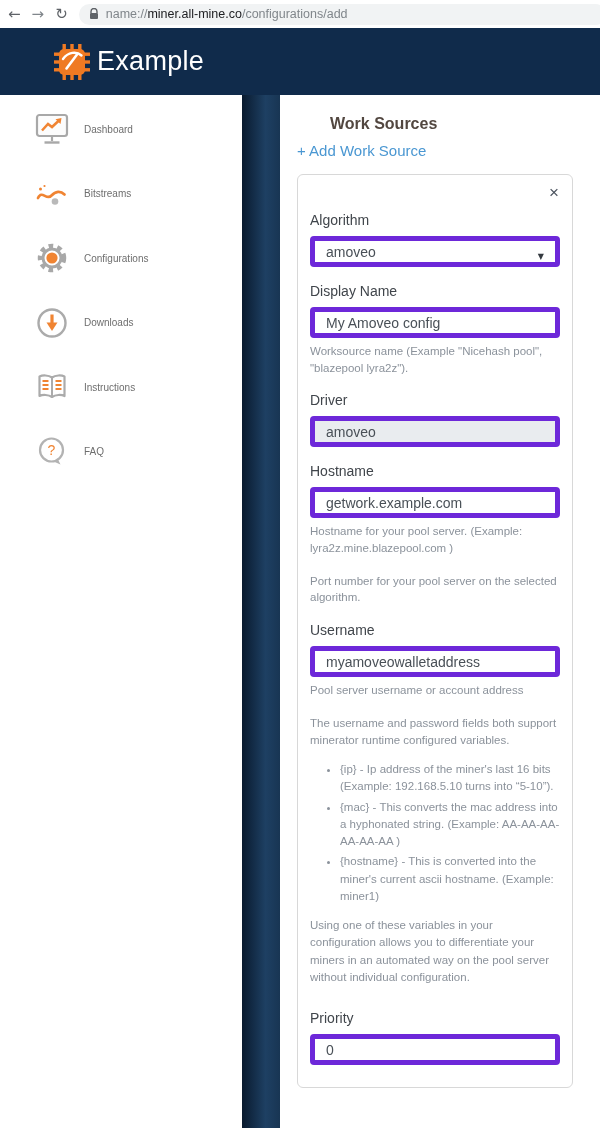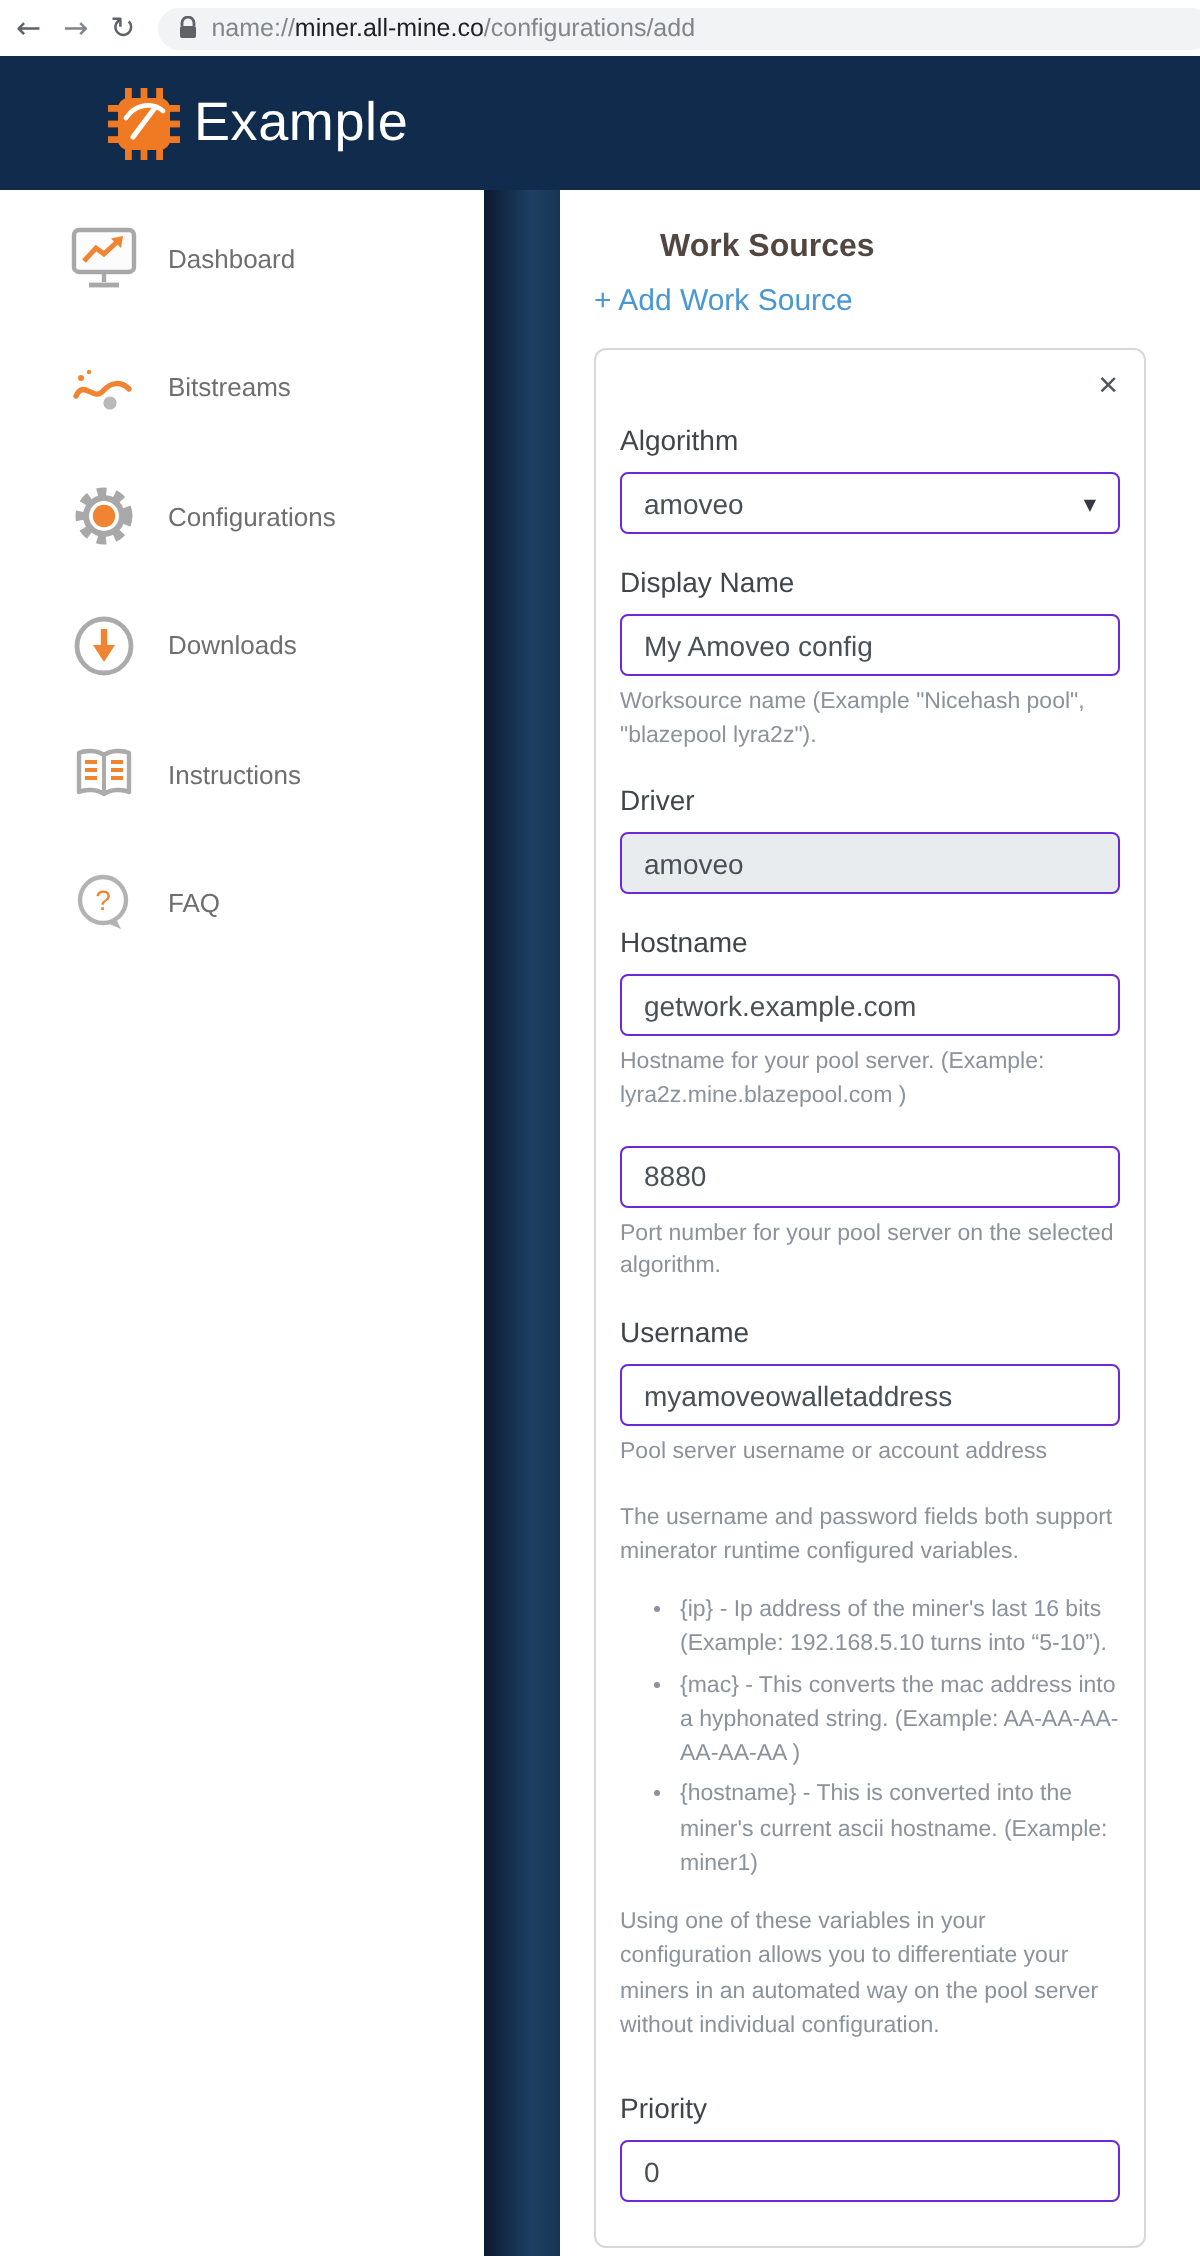--- a/index.html
+++ b/index.html
@@ -16,34 +16,34 @@
   .url-host { color: #202124; }
 
   
   .app-header { height: 67px; background: #102b4b; display: flex; align-items: center; padding-left: 52px; }
   .brand-text { color: #ffffff; font-size: 27px; font-weight: 500; letter-spacing: .3px; margin-left: 5px; }
 
   
   .layout { display: flex; height: 1033px; }
   .sidebar { width: 242px; background: #fff; padding-top: 2px; }
   .nav-item { height: 64.5px; display: flex; align-items: center; padding-left: 35px; gap: 15px; cursor: pointer; }
-  .nav-label { color: #6e6e6e; font-size: 13px; }
+  .nav-label { color: #6e6e6e; font-size: 10px; }
   .strip { width: 38px; background: linear-gradient(90deg, #091a2e 0%, #1e4063 62%, #183553 100%); }
 
   .main { flex: 1; padding: 20px 27px 0 17px; }
   .page-title { font-size: 16px; font-weight: 700; color: #524740; margin-bottom: 9px; margin-left: 33px; }
   .add-link { color: #4a97d2; font-size: 15px; text-decoration: none; display: inline-block; margin-bottom: 15px; cursor: pointer; }
 
   
   .card { position: relative; border: 1px solid #d8d8d8; border-radius: 6px; padding: 12px 12px 22px; background: #fff; }
   .close-btn { position: absolute; top: 9px; right: 13px; font-size: 17px; color: #4d5560; line-height: 1; cursor: pointer; }
   .form-group { margin-bottom: 16px; }
   .form-group.first { margin-top: 25px; }
   .fld-label { display: block; font-size: 14px; color: #40454b; margin-bottom: 8px; }
-  .control { display: block; width: 100%; height: 31px; padding: 0 11px; font-size: 14px; color: #495057; border: 1px solid #6d28d9; border-radius: 4px; background: #fff; font-family: "Liberation Sans", sans-serif; }
+  .control { display: block; width: 100%; height: 31px; padding: 0 11px; font-size: 14px; color: #495057; border: 5px solid #6d28d9; border-radius: 4px; background: #fff; font-family: "Liberation Sans", sans-serif; }
   .control.disabled { background: #e9ecef; }
   .select-wrap { position: relative; cursor: pointer; }
   .select-face { display: flex; align-items: center; }
   .caret { position: absolute; right: 11px; top: 11px; font-size: 8px; color: #343a40; font-family: "DejaVu Sans", sans-serif; }
   .help { display: block; margin-top: 5px; font-size: 11.5px; line-height: 1.45; color: #8b929b; }
   .note { font-size: 11.5px; line-height: 1.5; color: #8b929b; margin-bottom: 12px; }
   ul.vars { margin: 0 0 12px; padding-left: 30px; }
   ul.vars li { font-size: 11.5px; line-height: 1.5; color: #8b929b; margin-bottom: 3px; }
   .form-group.priority { margin-top: 24px; margin-bottom: 0; }
 </style>
@@ -200,21 +200,20 @@
         <input class="control disabled" type="text" disabled="" value="amoveo" style="">
       </div>
 
       <div class="form-group">
         <label class="fld-label">Hostname</label>
         <input class="control" type="text" value="getwork.example.com" style="">
         <small class="help">Hostname for your pool server. (Example: lyra2z.mine.blazepool.com )</small>
       </div>
 
       <div class="form-group">
-        <input class="control" type="text" value="8880" style="">
         <small class="help">Port number for your pool server on the selected algorithm.</small>
       </div>
 
       <div class="form-group">
         <label class="fld-label">Username</label>
         <input class="control" type="text" value="myamoveowalletaddress" style="">
         <small class="help">Pool server username or account address</small>
       </div>
 
       <p class="note">The username and password fields both support minerator runtime configured variables.</p>

